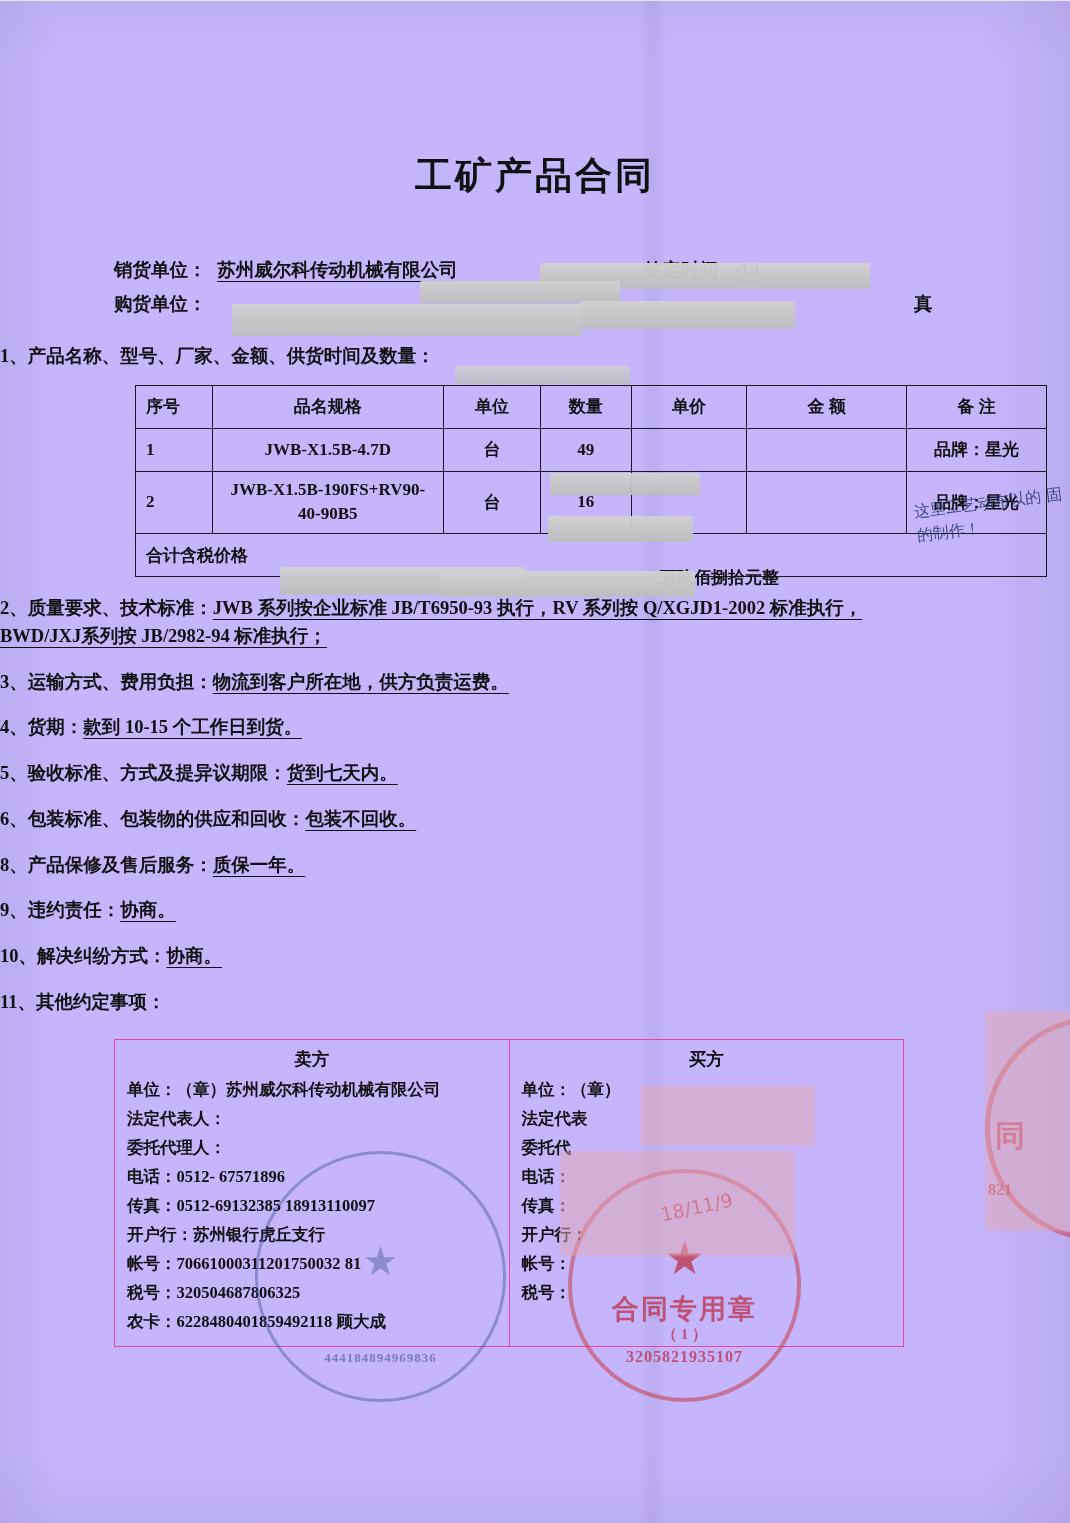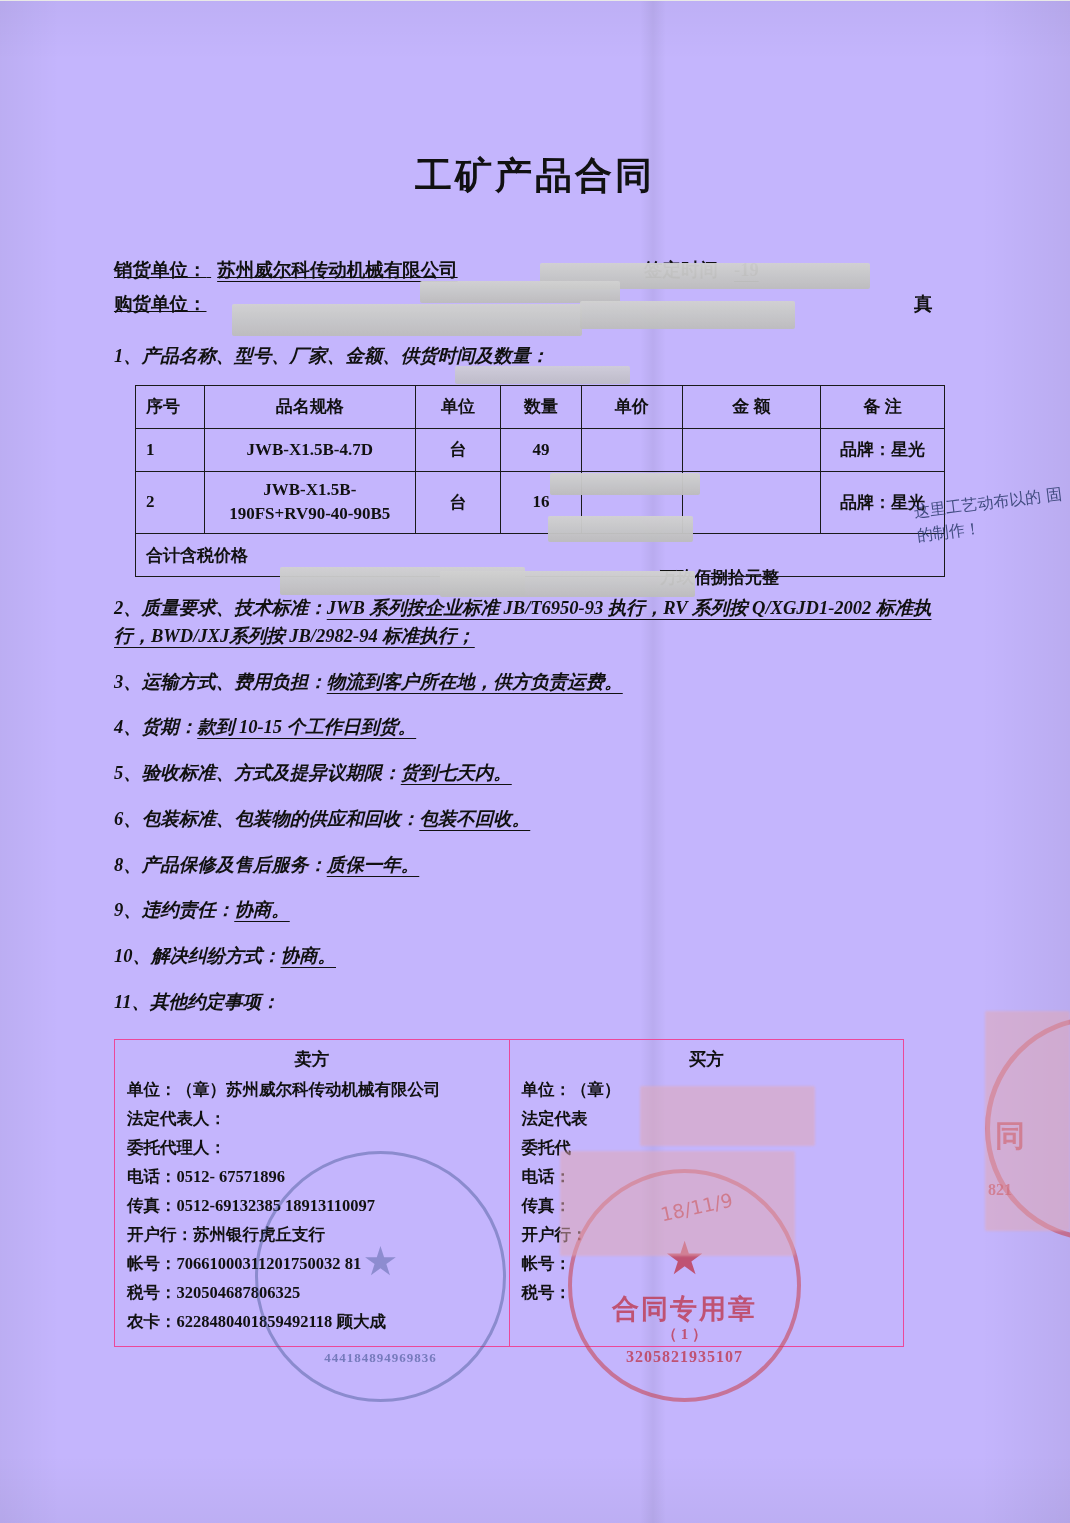--- a/index.html
+++ b/index.html
@@ -55,21 +55,20 @@
     margin-top: 52px;
     padding-left: 114px;
     font-size: 18.5px;
     color: #111;
   }
   .party-row {
     position: relative;
     height: 34px;
     line-height: 34px;
     white-space: nowrap;
-    text-decoration: underline;
   }
   .party-label { font-weight: bold; }
   .party-value {
     font-weight: bold;
     text-decoration: underline;
     text-underline-offset: 5px;
     padding: 0 6px;
   }
   .sign-label {
     position: absolute;
@@ -84,39 +83,37 @@
     text-underline-offset: 5px;
     width: 270px;
   }
   .fax-value {
     position: absolute;
     left: 800px;
     font-weight: bold;
   }
 
   .clause {
-    padding-left: 114px;
     padding-right: 130px;
     font-size: 18.5px;
     font-weight: bold;
     color: #111;
     line-height: 1.5;
     margin-top: 18px;
-    font-style: italic;
   }
   .clause .u {
     text-decoration: underline;
     text-underline-offset: 5px;
   }
 
   table.items {
     border-collapse: collapse;
     margin-left: 135px;
     margin-top: 14px;
-    width: 810px;
+    width: 912px;
     font-size: 17px;
     color: #111;
   }
   table.items th, table.items td {
     border: 1px solid #1a1a1a;
     padding: 6px 8px;
     font-weight: bold;
     text-align: center;
     height: 30px;
   }

